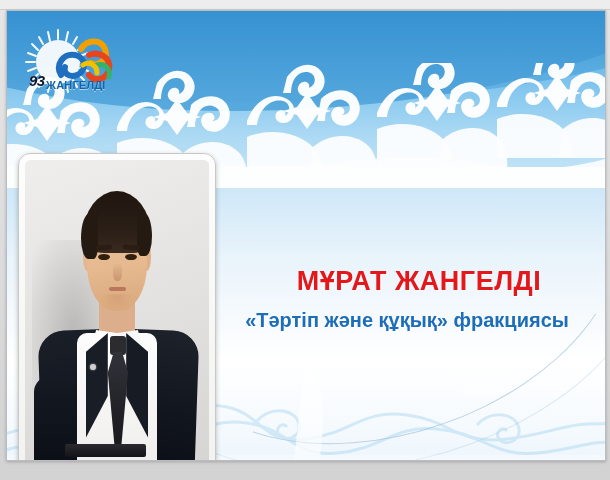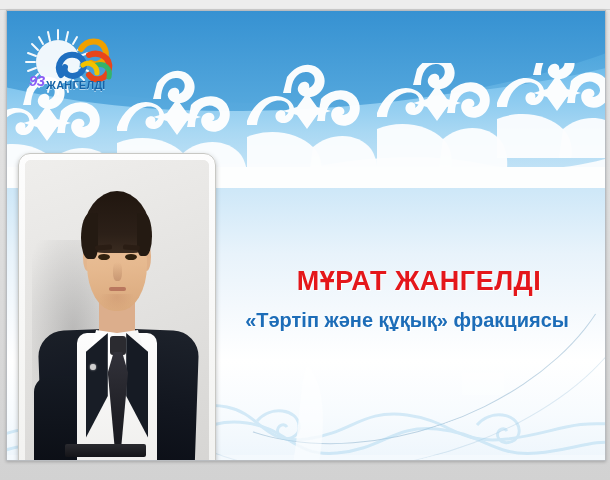--- a/index.html
+++ b/index.html
@@ -83,21 +83,21 @@
 
   
   #logo{
     position:absolute;left:12px;top:16px;width:104px;height:76px;
   }
   #logo-sun{position:absolute;left:6px;top:2px;width:66px;height:66px;}
   #logo-mark{position:absolute;left:34px;top:8px;width:64px;height:54px;}
   #logo-93{
     position:absolute;left:10px;top:45px;
     font-size:15px;font-weight:bold;font-style:italic;
-    color:#8b5cf6;letter-spacing:-.5px;
+    color:#0f172a;letter-spacing:-.5px;
     text-shadow:0 1px 0 rgba(255,255,255,.6);
   }
   #logo-word{
     position:absolute;left:27px;top:52px;
     font-size:11px;font-weight:bold;
     color:#1463a8;letter-spacing:.2px;
     text-shadow:0 1px 0 rgba(255,255,255,.55);
   }
 
   

